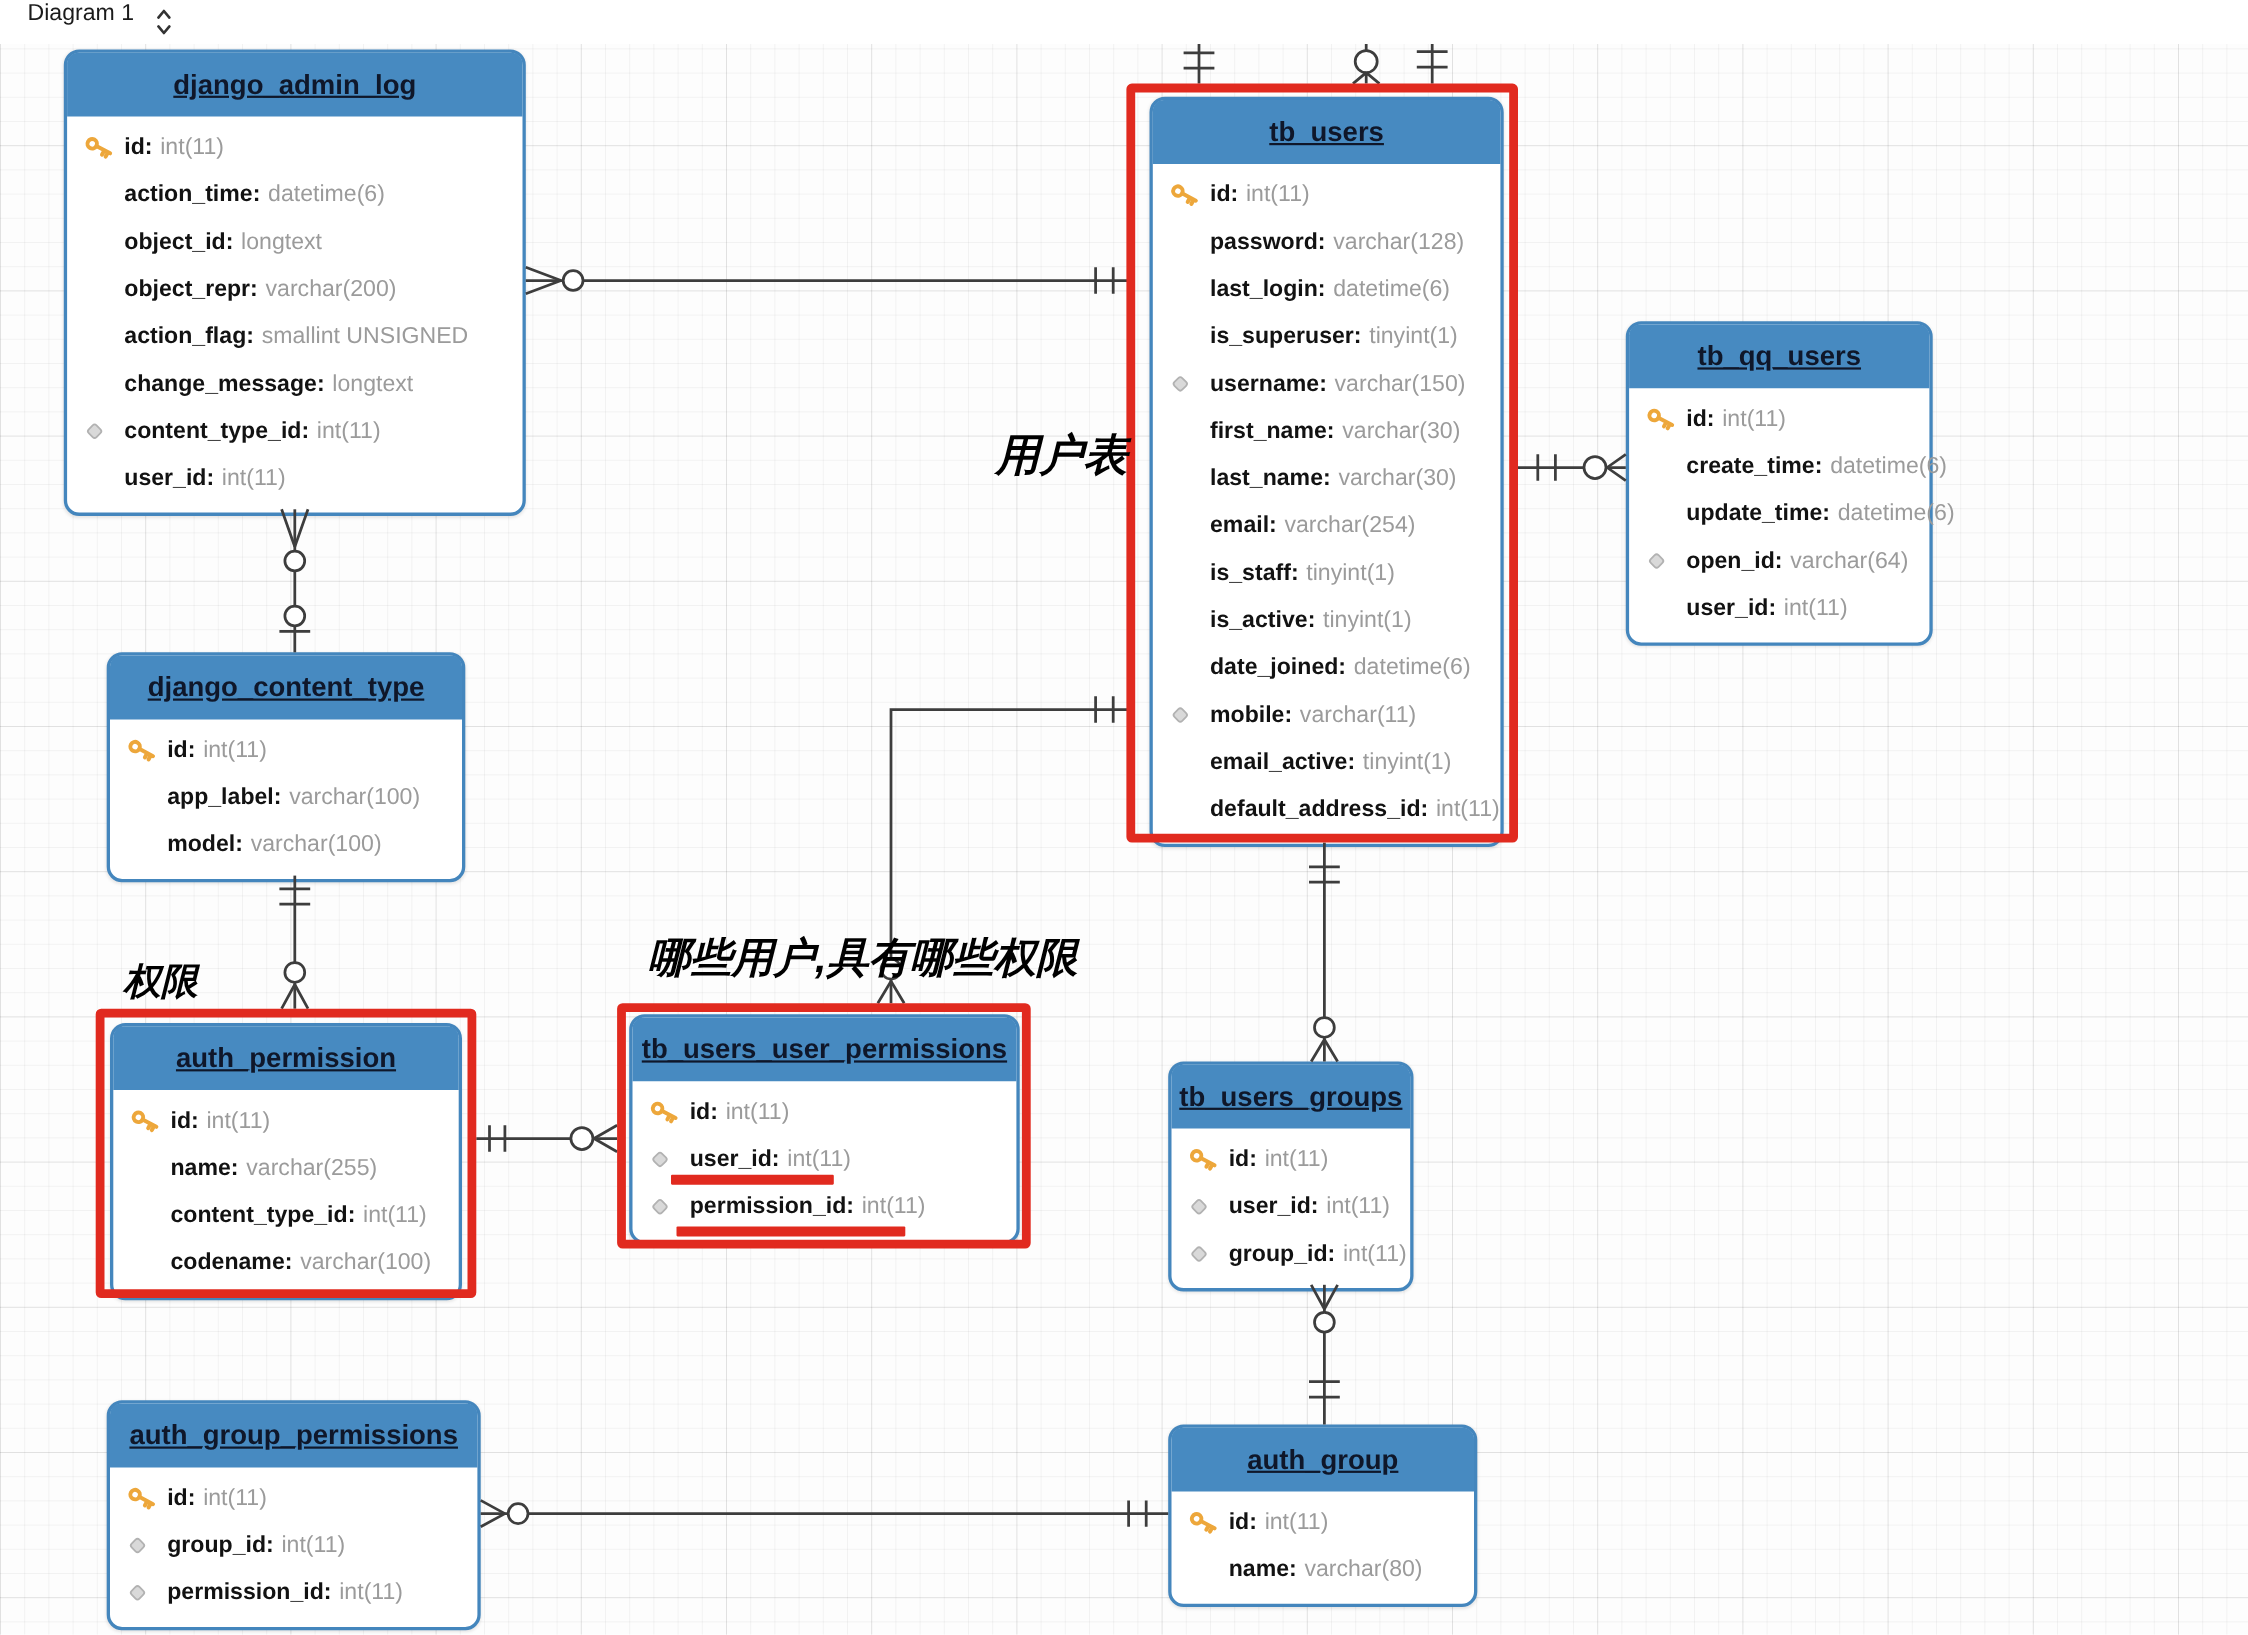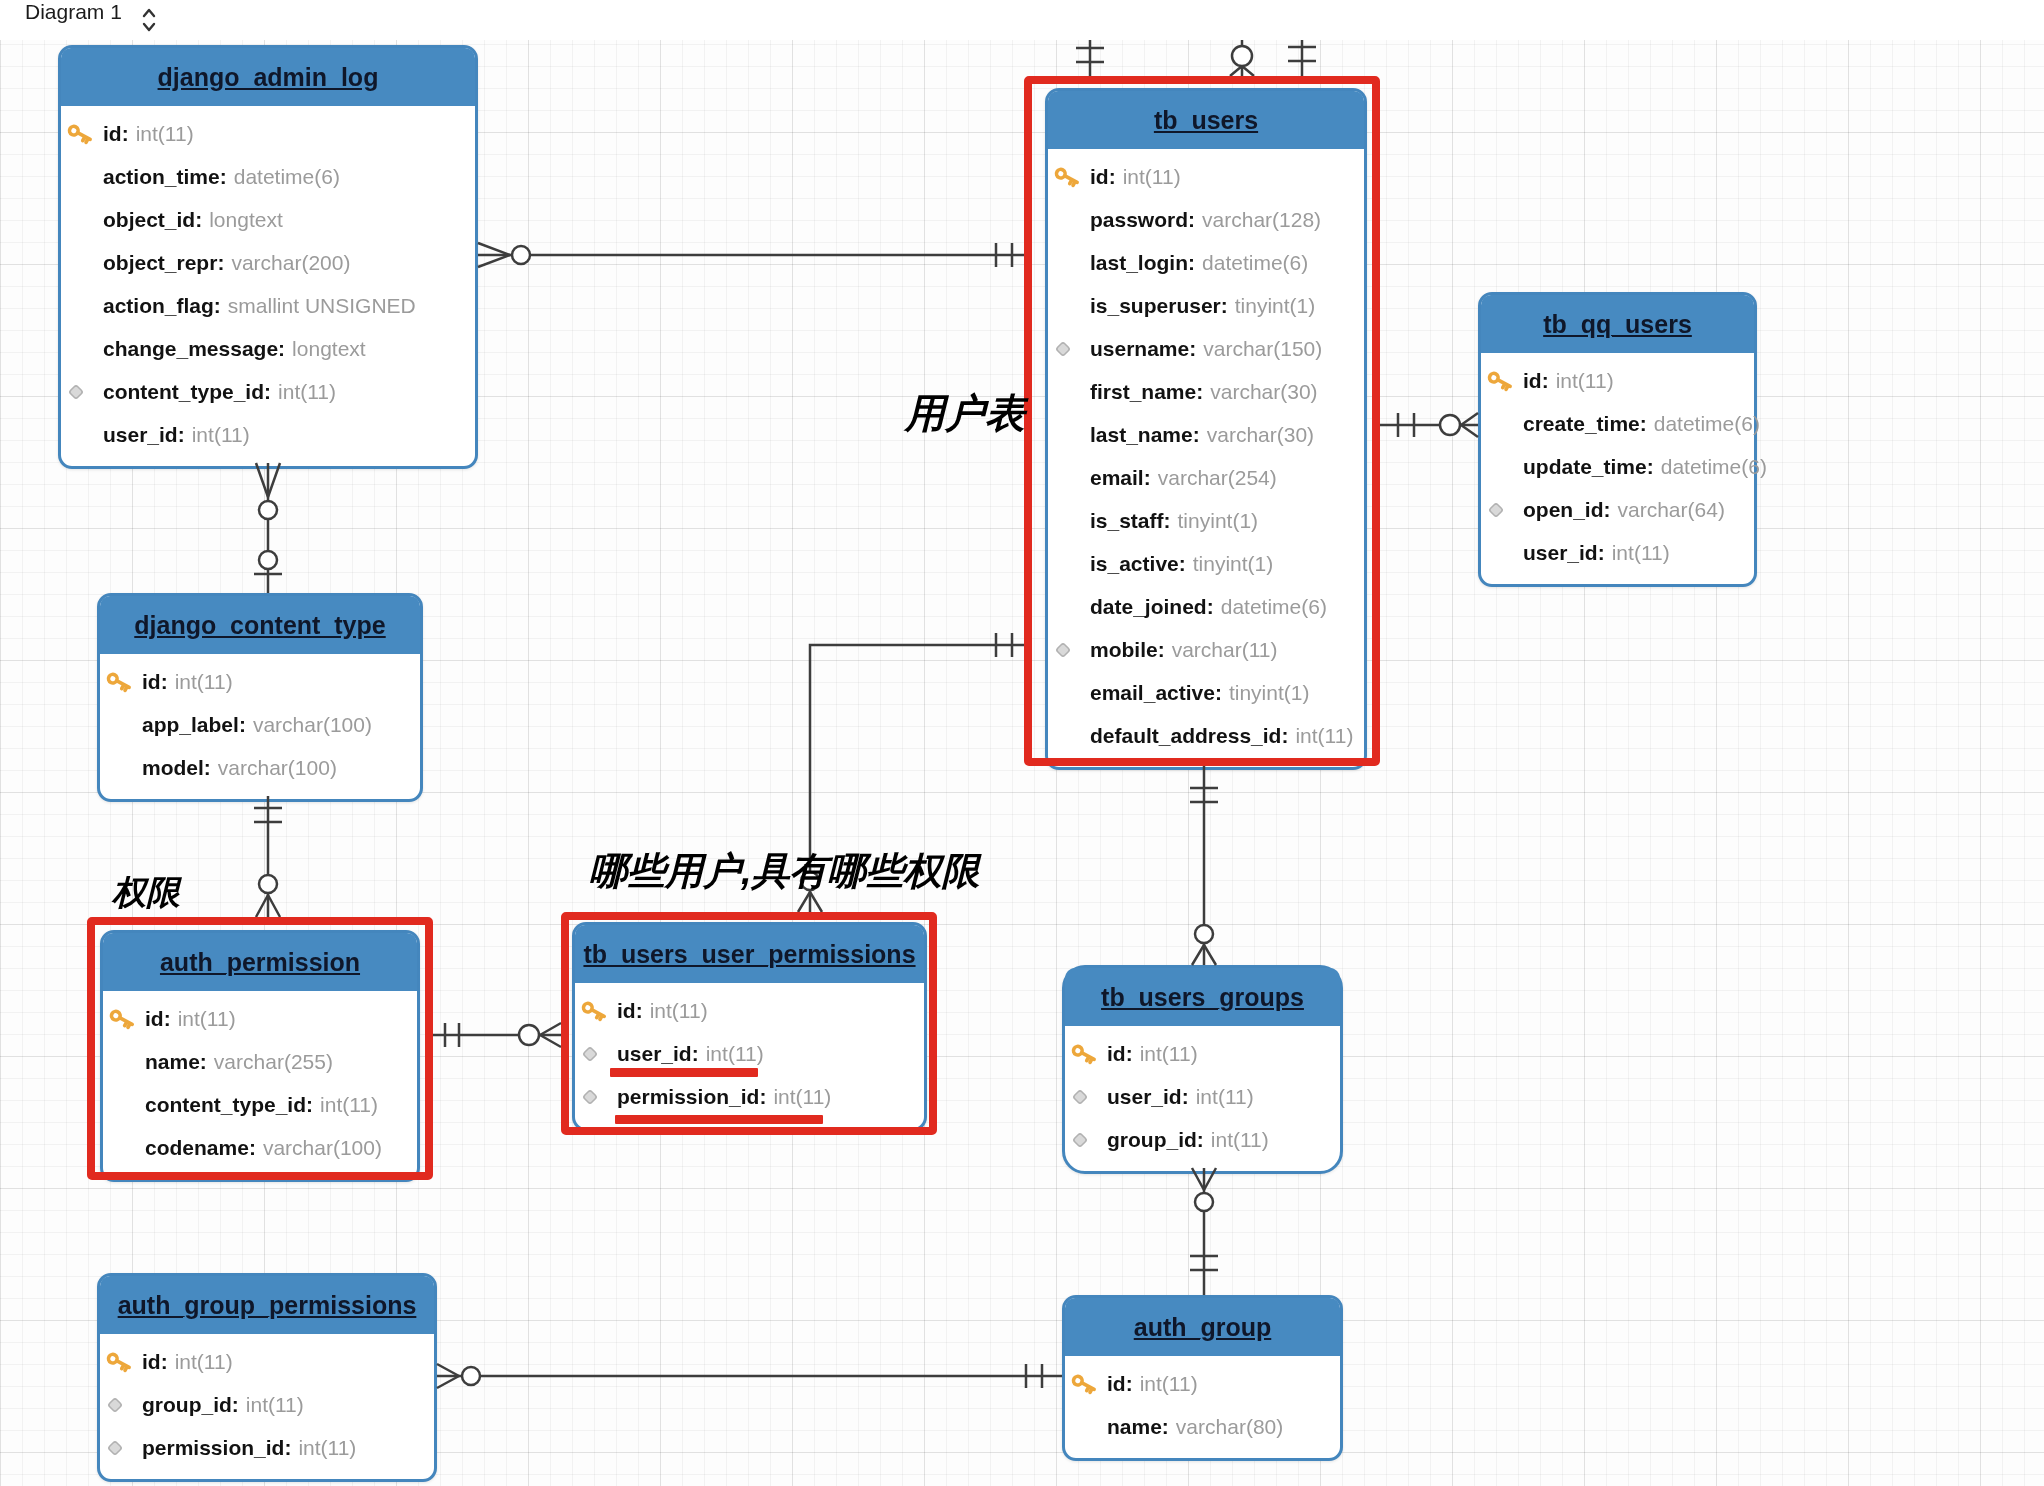--- a/index.html
+++ b/index.html
@@ -20,37 +20,37 @@
   .conn-layer{position:absolute;left:0;top:0;width:2044px;height:1486px;z-index:1;}
   .conn-layer path, .conn-layer line{stroke:#3d3d3d;stroke-width:2.5;fill:none;}
   .conn-layer circle{stroke:#3d3d3d;stroke-width:2.5;fill:#ffffff;}
   
   .db-table{position:absolute;background:#fff;border:3px solid #4486bd;border-radius:14px;
             box-shadow:0 1px 3px rgba(0,0,0,.10);z-index:2;box-sizing:border-box;}
   .tbl-header{background:#478ac1;border-radius:10px 10px 0 0;height:58px;
               display:flex;align-items:center;justify-content:center;}
   .tbl-title{color:#0f172a;font-size:25px;font-weight:700;white-space:nowrap;text-decoration:underline;}
   .tbl-body{padding:6px 0 10px 0;}
-  .tbl-row{height:43px;display:flex;align-items:center;padding-left:4px;text-align:center;}
+  .tbl-row{height:43px;display:flex;align-items:center;padding-left:14px;text-align:center;}
   .row-icon{flex:0 0 38px;width:38px;display:flex;align-items:center;}
   .f-name{font-weight:700;color:#121212;font-size:21px;white-space:nowrap;}
   .f-name::after{content:":";}
   .f-type{color:#9b9b9b;font-size:21px;margin-left:7px;white-space:nowrap;}
   
   .hl-box{position:absolute;border:8px solid #e12a1f;border-radius:5px;z-index:3;box-sizing:border-box;}
   .hl-underline{position:absolute;background:#e12a1f;height:9px;z-index:3;border-radius:1px;}
   .hl-note{position:absolute;color:#000000;font-weight:600;z-index:4;white-space:nowrap;font-style:italic;}
   
   #t-django_admin_log{left:58px;top:45px;width:420px;}
   #t-tb_users{left:1045px;top:88px;width:322px;}
   #t-tb_qq_users{left:1478px;top:292px;width:279px;}
   #t-django_content_type{left:97px;top:593px;width:326px;}
   #t-auth_permission{left:100px;top:930px;width:320px;}
   #t-tb_users_user_permissions{left:572px;top:922px;width:355px;}
-  #t-tb_users_groups{left:1062px;top:965px;width:281px;border-radius:23px;}
+  #t-tb_users_groups{left:1062px;top:965px;width:223px;}
   #t-auth_group_permissions{left:97px;top:1273px;width:340px;}
   #t-auth_group{left:1062px;top:1295px;width:281px;}
   #note-users{left:905px;top:386px;font-size:40px;}
   #note-perm{left:112px;top:870px;font-size:34px;}
   #note-userperm{left:577px;top:846px;font-size:38px;padding-left:12px;}
 </style>
 </head>
 <body>
 
 <div class="canvas">

